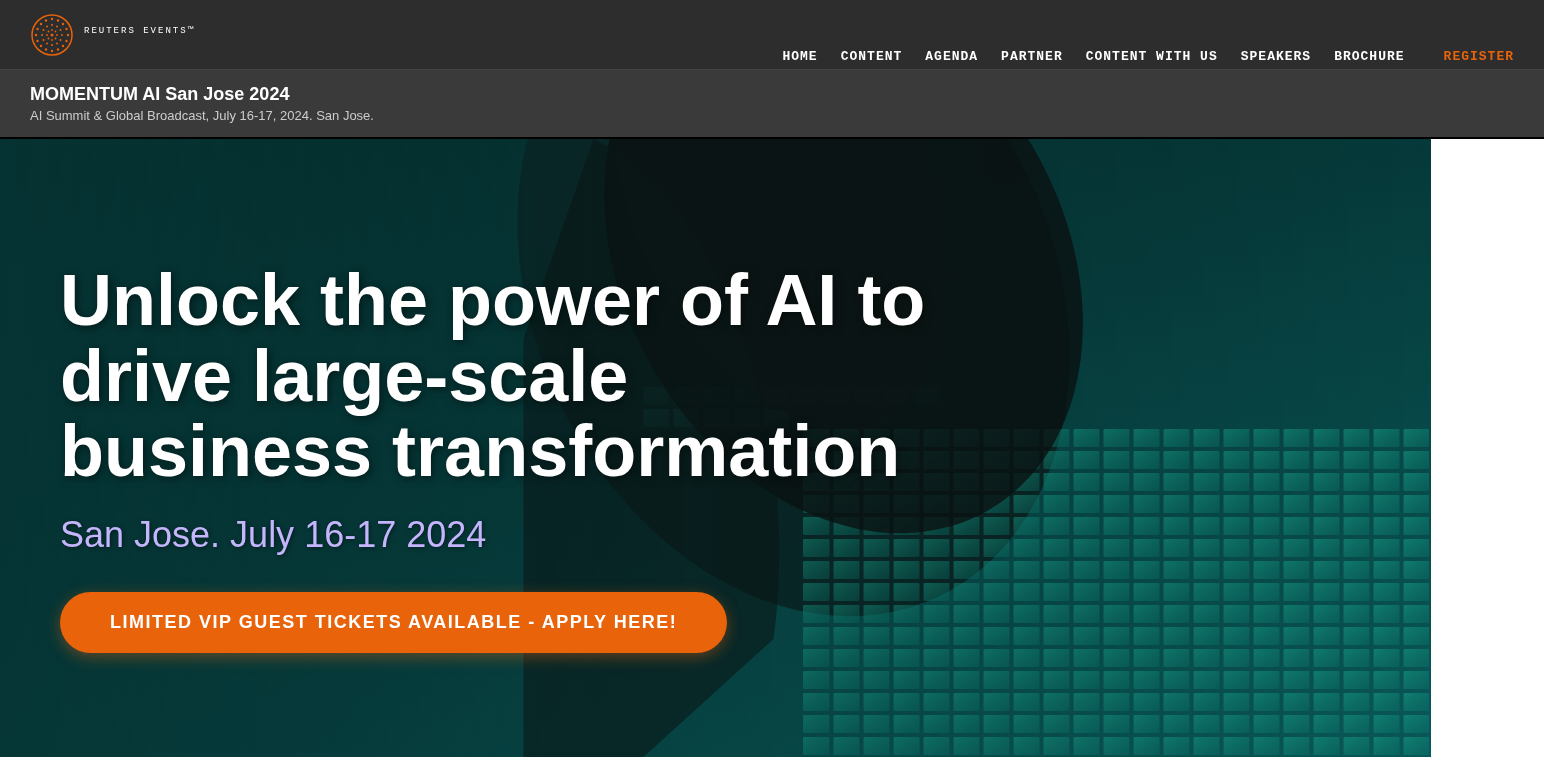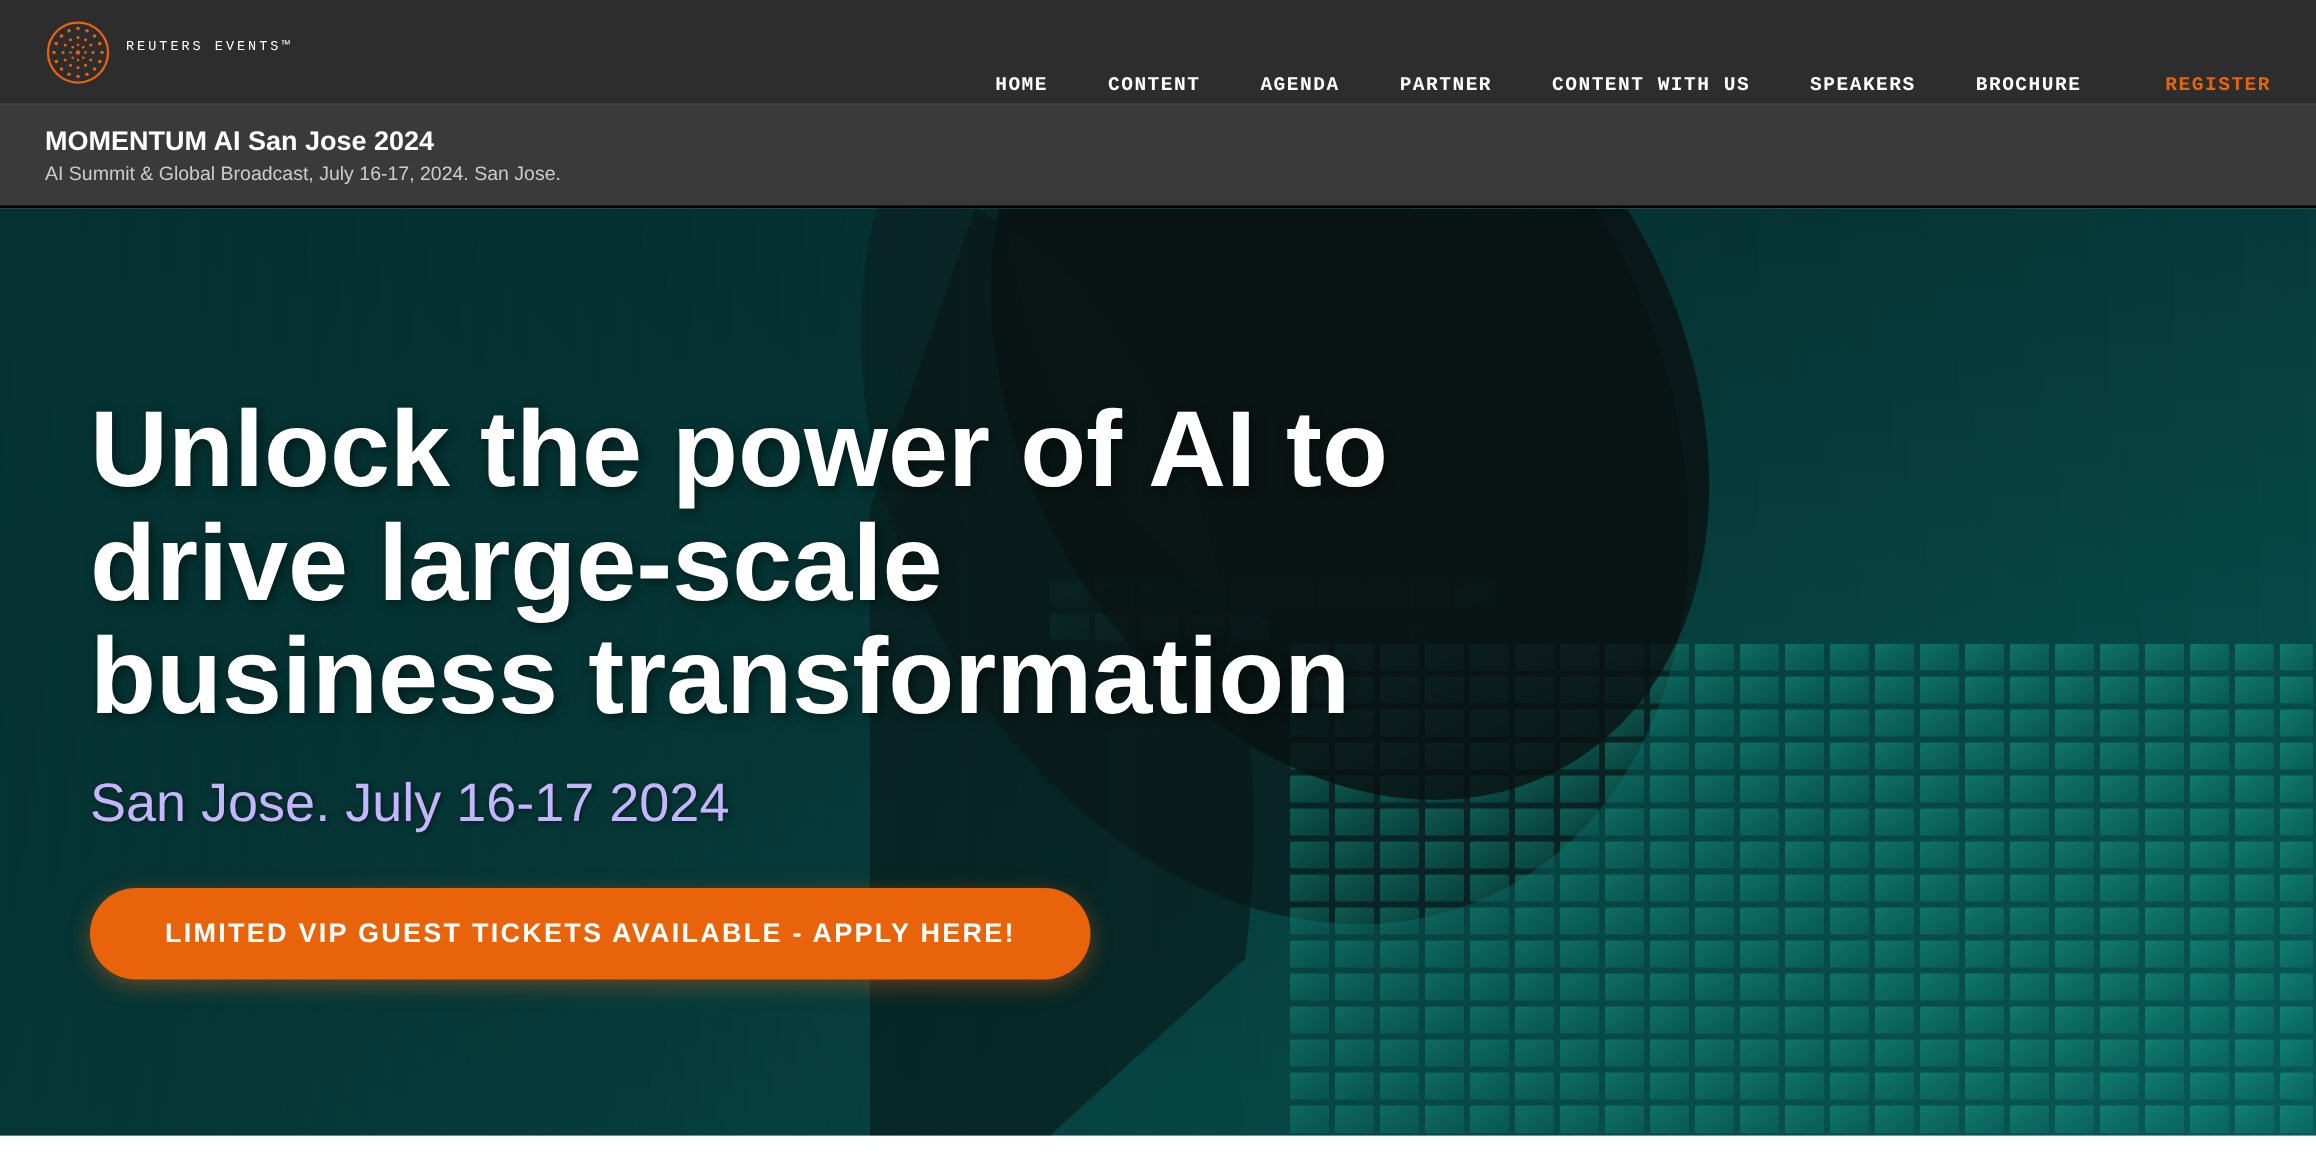--- a/index.html
+++ b/index.html
@@ -48,21 +48,21 @@
 
     .logo-text span {
       font-size: 9px;
       font-weight: normal;
       vertical-align: super;
     }
 
     .nav-links {
       display: flex;
       align-items: center;
-      gap: 40px;
+      gap: 23px;
       margin-top: 44px;
     }
 
     .nav-link {
       color: #ffffff;
       text-decoration: none;
       font-size: 13px;
       font-weight: bold;
       letter-spacing: 1px;
       cursor: pointer;
@@ -88,21 +88,21 @@
 
     .event-subtitle {
       color: #cccccc;
       font-size: 13px;
       margin-top: 3px;
     }
 
     
     .hero {
       position: relative;
-      width: 1544px;
+      width: 1431px;
       height: 618px;
       overflow: hidden;
       background: #0a4a4a;
     }
 
     
     .hero-bg {
       position: absolute;
       top: 0;
       left: 0;

